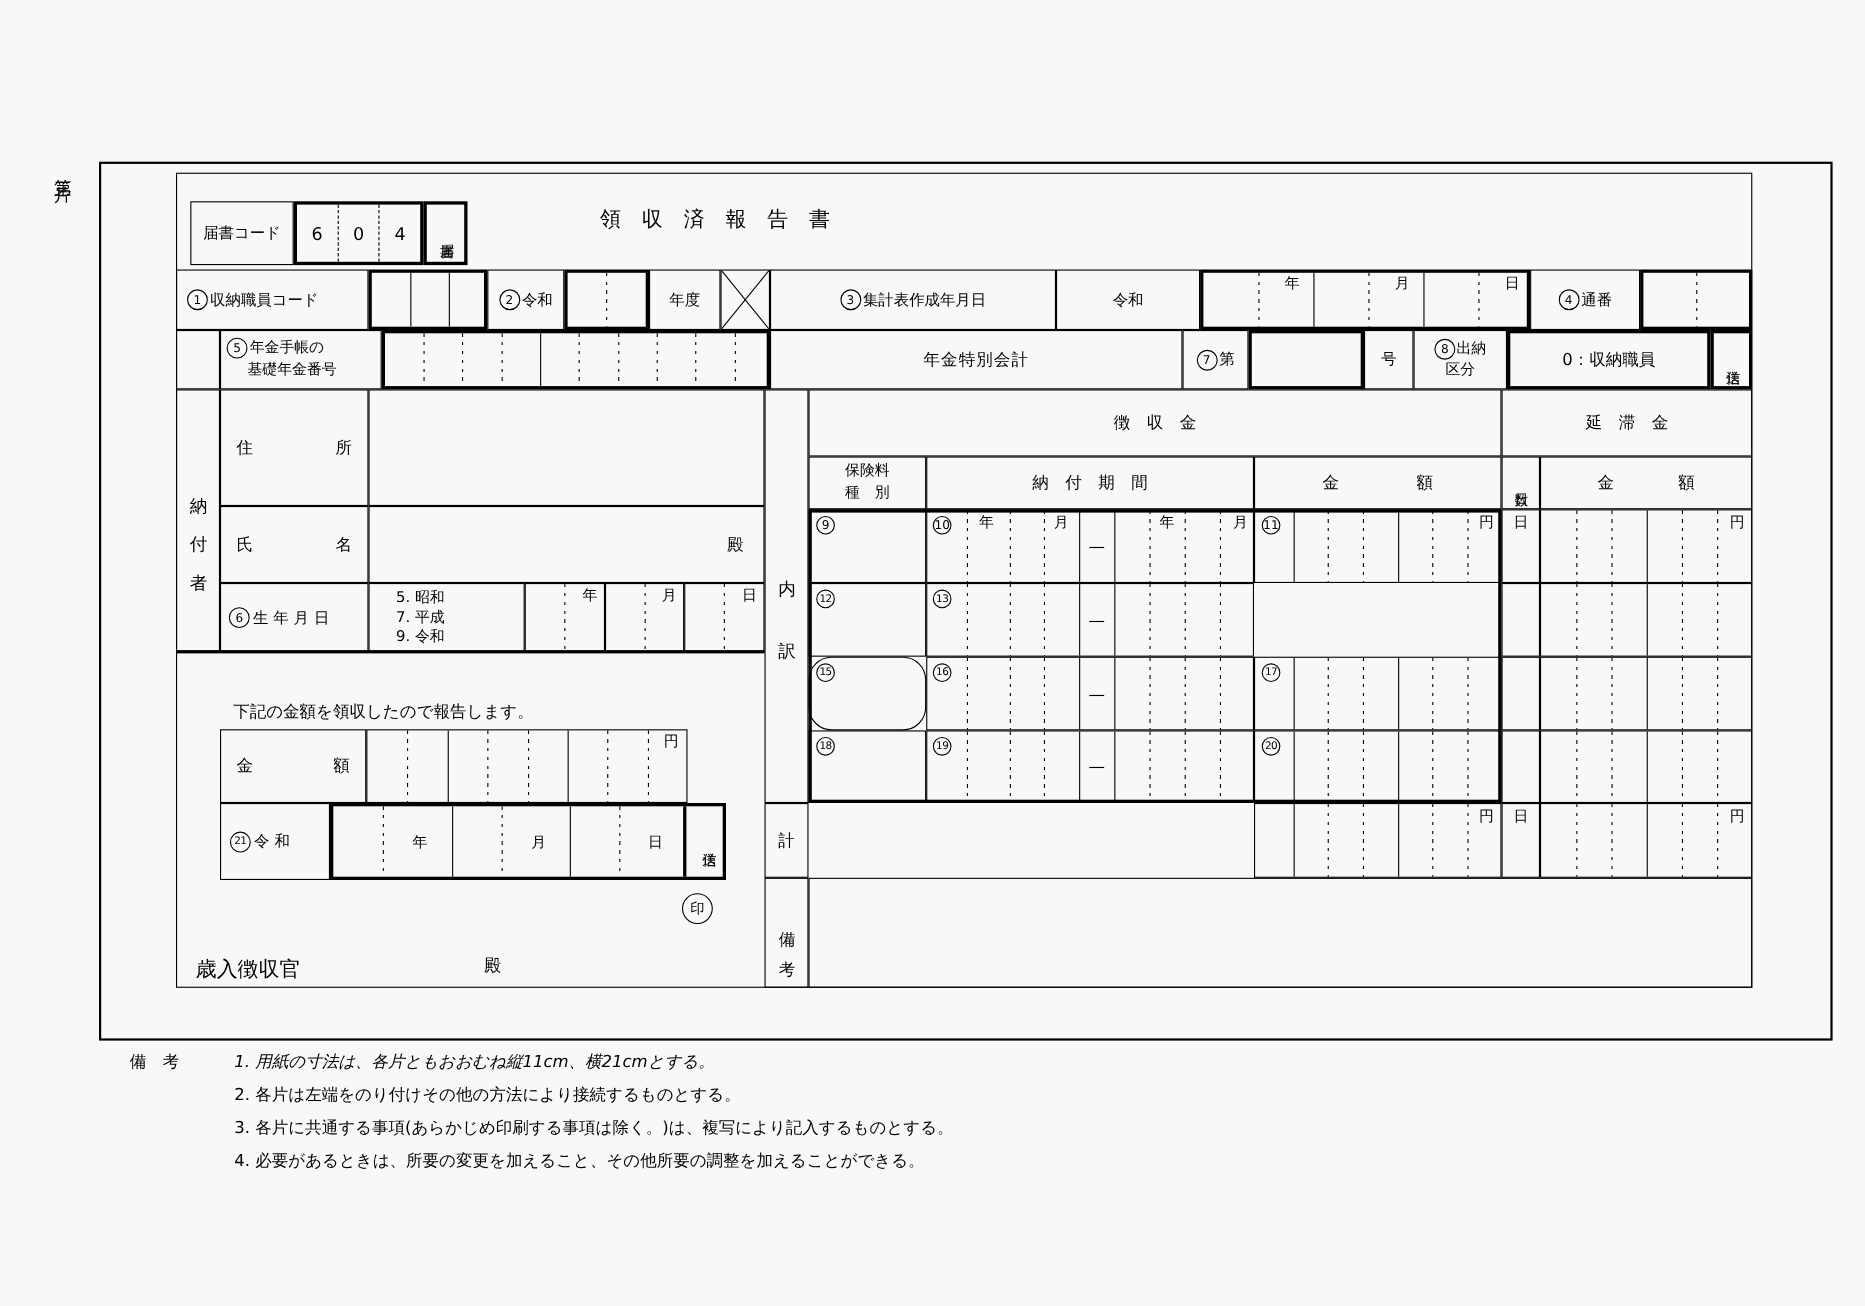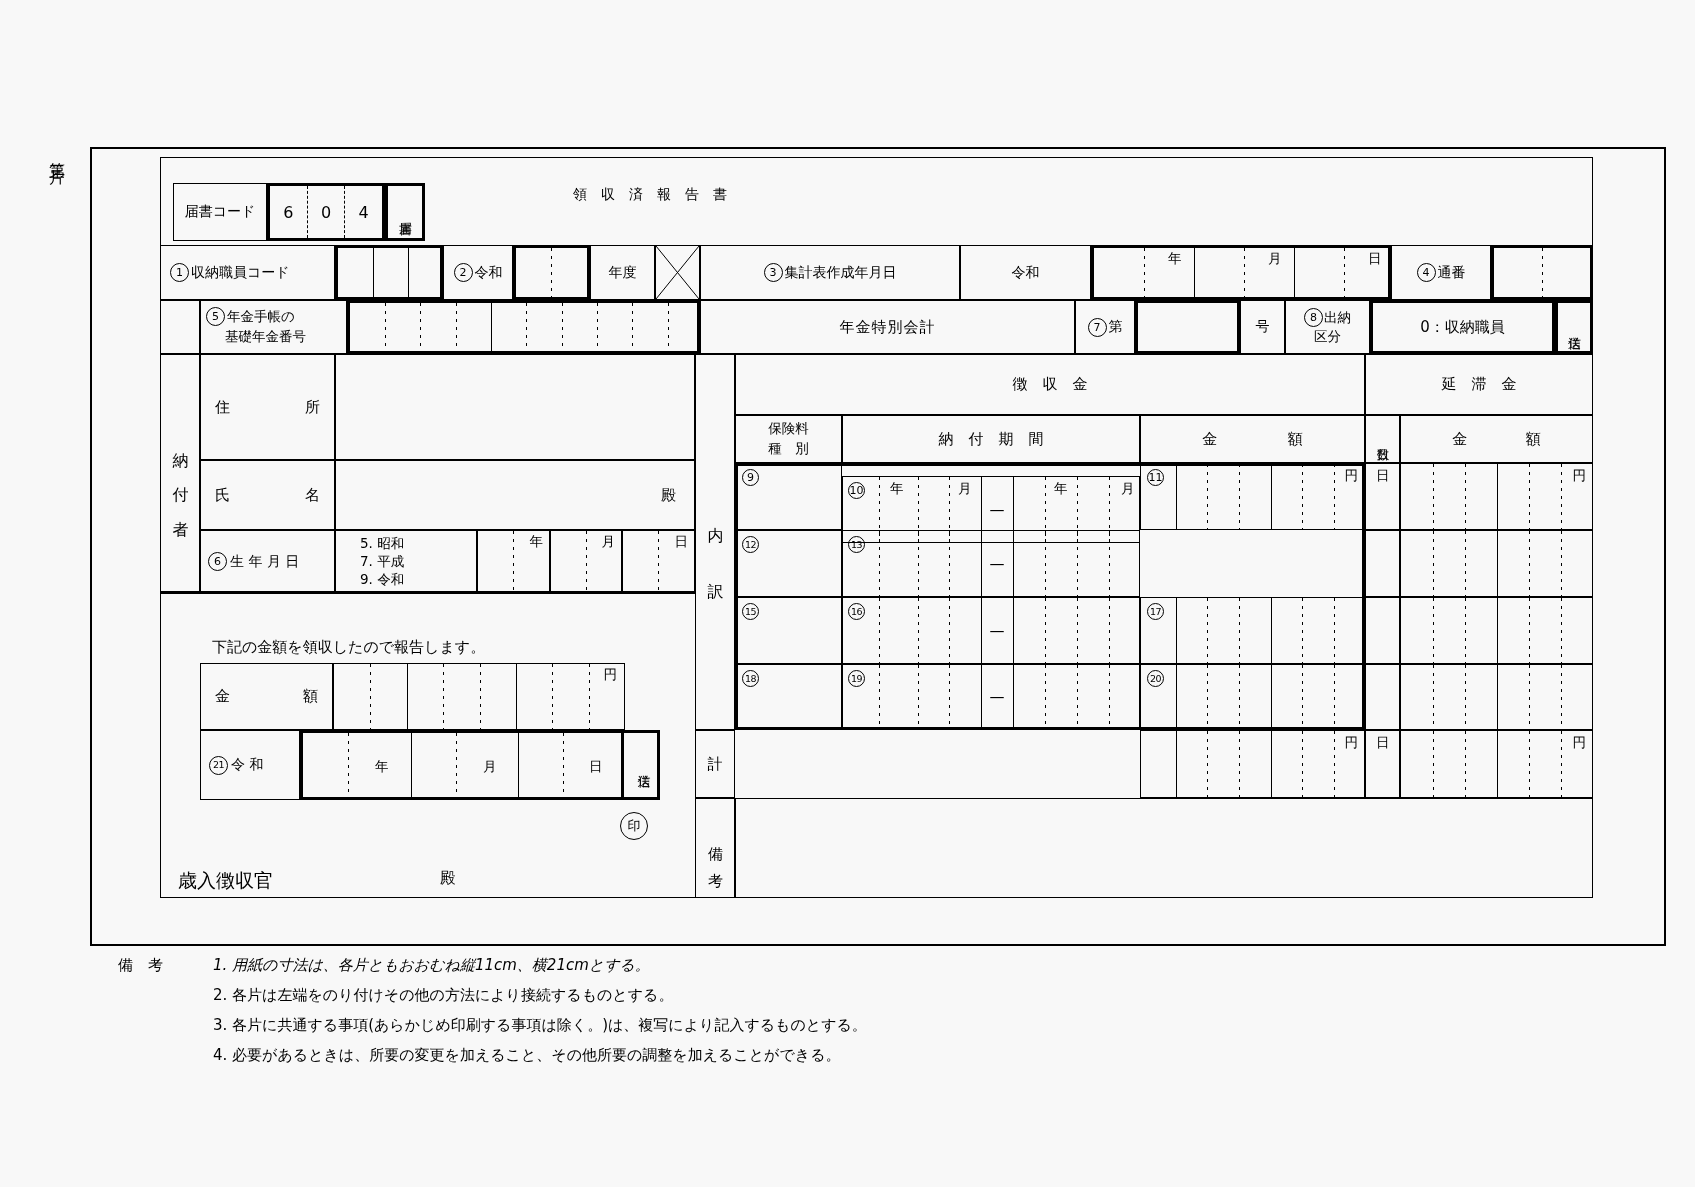--- a/index.html
+++ b/index.html
@@ -6,21 +6,21 @@
   body{background:#f8f8f8;font-family:"DejaVu Sans",sans-serif;color:#000;}
   #canvas{position:relative;width:1695px;height:1187px;background:#f8f8f8;overflow:hidden;}
   .abs{position:absolute;box-sizing:border-box;}
   .cell{position:absolute;box-sizing:border-box;border:1px solid #000;background-repeat:no-repeat;}
   .b2{border-width:2px;}
   .b3{border-width:3px;}
   .flexc{display:flex;align-items:center;justify-content:center;}
   .flexl{display:flex;align-items:center;justify-content:flex-start;}
   .sbetween{display:flex;align-items:center;justify-content:space-between;}
   .saround{display:flex;align-items:center;justify-content:space-around;}
-  .fs13{font-size:13px;}.fs14{font-size:14px;}.fs15{font-size:15px;}.fs16{font-size:16px;}.fs19{font-size:14px;}
+  .fs13{font-size:13px;}.fs14{font-size:14px;}.fs15{font-size:15px;}.fs16{font-size:16px;}.fs19{font-size:19px;}
   .vt{writing-mode:vertical-rl;text-orientation:upright;}
   .vt-nafu{letter-spacing:34px;margin-bottom:-34px;}
   .vt-uchi{letter-spacing:56px;margin-bottom:-56px;}
   .vt-biko{letter-spacing:26px;margin-bottom:-26px;}
   .cn{display:inline-flex;align-items:center;justify-content:center;width:17px;height:17px;border:1.3px solid #000;border-radius:50%;font-size:11px;flex:none;line-height:1;background:transparent;}
   .cn.two{font-size:9.5px;letter-spacing:-0.5px;}
   .inlbl{position:absolute;font-size:13.5px;line-height:1;}
   .seal{width:28px;height:28px;border:1.5px solid #000;border-radius:50%;display:flex;align-items:center;justify-content:center;font-size:13px;}
   .hline{position:absolute;background:#000;}
   
@@ -214,21 +214,21 @@
     <span class="vt" style="font-size:12.5px;">日数</span>
   </div>
   <div class="cell saround fs15" style="left:1400px;top:415px;width:193px;height:48px;padding:0 22px;">
     <span>金</span>
       <span>額</span>
   </div>
 
   <div class="cell" style="left:735px;top:463px;width:107px;height:67px;">
       <span class="cn abs" style="left:6px;top:5px;">9</span>
     </div>
-  <div class="cell g-period" style="left:842px;top:463px;width:298px;height:67px;margin-top:13px;">
+  <div class="cell g-period" style="left:842px;top:463px;width:298px;height:67px;">
     <span class="cn abs" style="left:5px;top:5px;">10</span>
     <span class="inlbl" style="left:47px;top:5px;">年</span>
     <span class="inlbl" style="left:115px;top:5px;">月</span>
     <span class="abs flexc" style="left:138px;top:0;width:32px;height:100%;font-size:15px;">—</span>
     <span class="inlbl" style="left:211px;top:5px;">年</span>
     <span class="inlbl" style="left:278px;top:5px;">月</span>
   </div>
   <div class="cell g-amount" style="left:1140px;top:463px;width:225px;height:67px;">
     <span class="cn abs" style="left:6px;top:5px;">11</span>
     <span class="inlbl" style="top:5px;right:6px;">円</span>
@@ -243,21 +243,21 @@
   <div class="cell" style="left:735px;top:530px;width:107px;height:67px;">
       <span class="cn two abs" style="left:6px;top:5px;">12</span>
     </div>
   <div class="cell g-period" style="left:842px;top:530px;width:298px;height:67px;">
     <span class="cn two abs" style="left:5px;top:5px;">13</span>
     <span class="abs flexc" style="left:138px;top:0;width:32px;height:100%;font-size:15px;">—</span>
   </div>
   <div class="cell" style="left:1365px;top:530px;width:35px;height:67px;"></div>
   <div class="cell g-entai" style="left:1400px;top:530px;width:193px;height:67px;"></div>
 
-  <div class="cell" style="left:735px;top:597px;width:107px;height:67px;">
+  <div class="cell" style="left:735px;top:597px;width:107px;height:67px;border-radius:21px;">
       <span class="cn two abs" style="left:6px;top:5px;">15</span>
     </div>
   <div class="cell g-period" style="left:842px;top:597px;width:298px;height:67px;">
     <span class="cn two abs" style="left:5px;top:5px;">16</span>
     <span class="abs flexc" style="left:138px;top:0;width:32px;height:100%;font-size:15px;">—</span>
   </div>
   <div class="cell g-amount" style="left:1140px;top:597px;width:225px;height:67px;">
     <span class="cn two abs" style="left:6px;top:5px;">17</span>
   </div>
   <div class="cell" style="left:1365px;top:597px;width:35px;height:67px;"></div>

